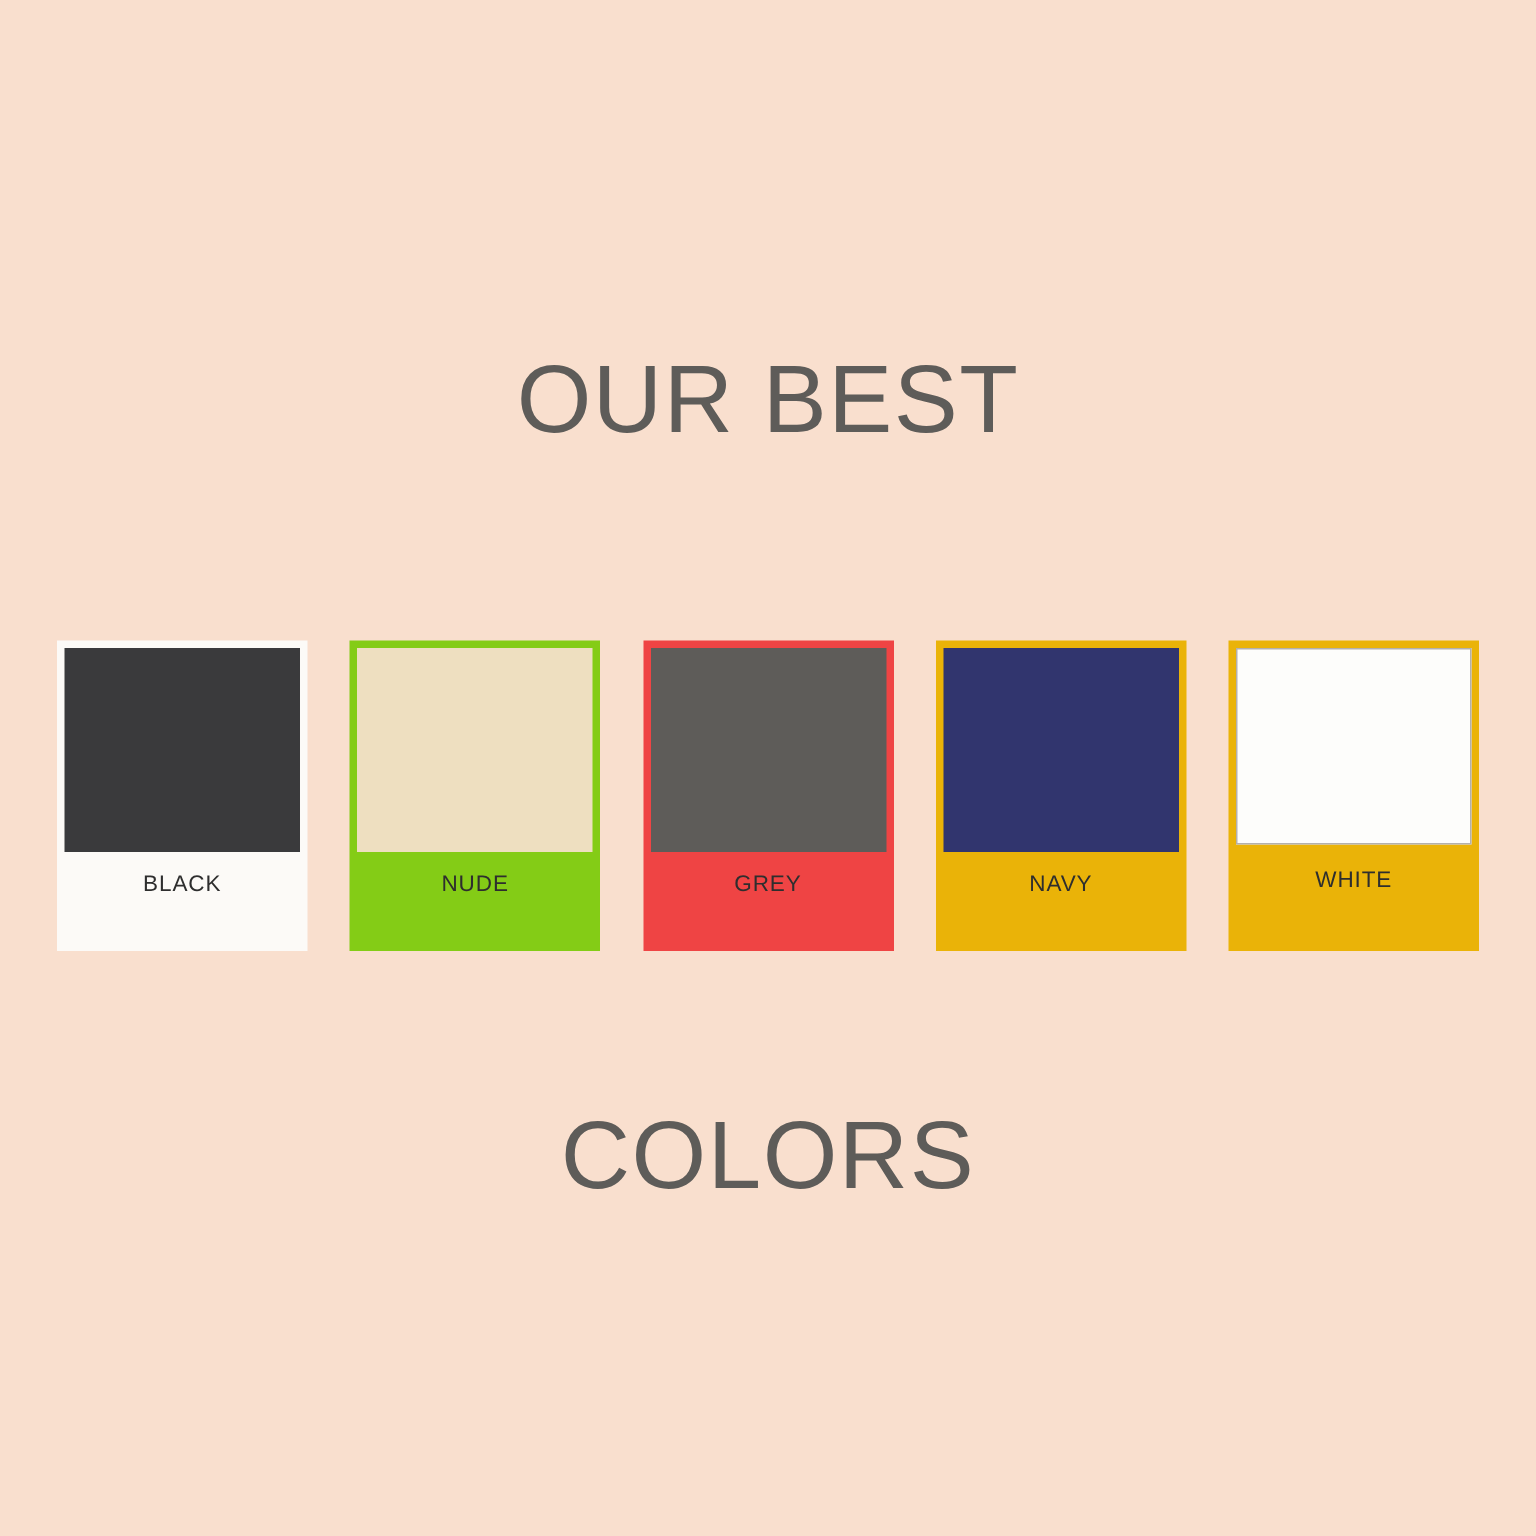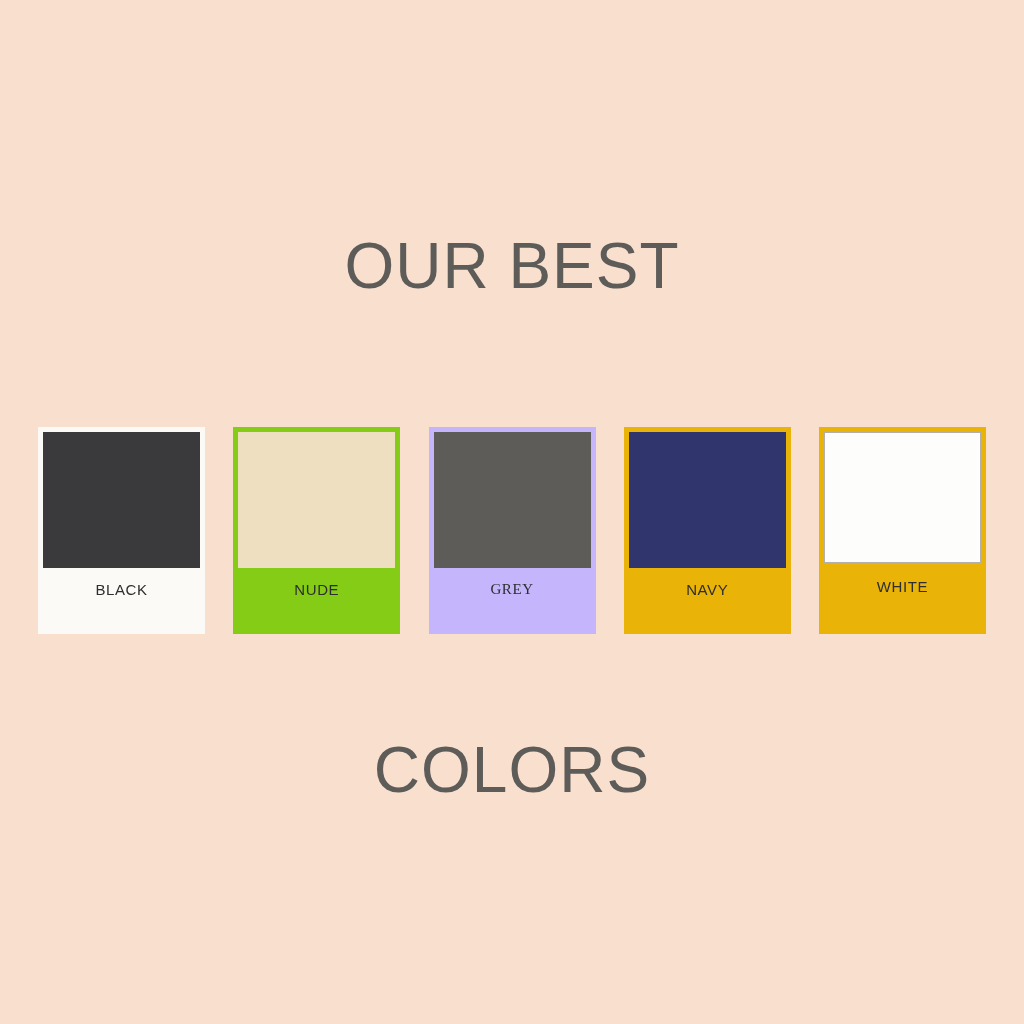--- a/index.html
+++ b/index.html
@@ -103,21 +103,21 @@
     <div class="swatch-card" style="background: rgb(252, 250, 247);">
       <div class="swatch-chip" style="background: rgb(58, 58, 60);"></div>
       <div class="swatch-label">BLACK</div>
     </div>
 
     <div class="swatch-card" style="background: #84cc16;">
       <div class="swatch-chip" style="background: rgb(238, 223, 192);"></div>
       <div class="swatch-label">NUDE</div>
     </div>
 
-    <div class="swatch-card" style="background: #c4b5fd; font-family: Liberation Serif, serif;">
+    <div class="swatch-card" style="background: #ef4444;">
       <div class="swatch-chip" style="background: rgb(94, 92, 89);"></div>
       <div class="swatch-label">GREY</div>
     </div>
 
     <div class="swatch-card" style="background: #eab308;">
       <div class="swatch-chip" style="background: rgb(49, 53, 110);"></div>
       <div class="swatch-label">NAVY</div>
     </div>
 
     <div class="swatch-card" style="background: #eab308;">

